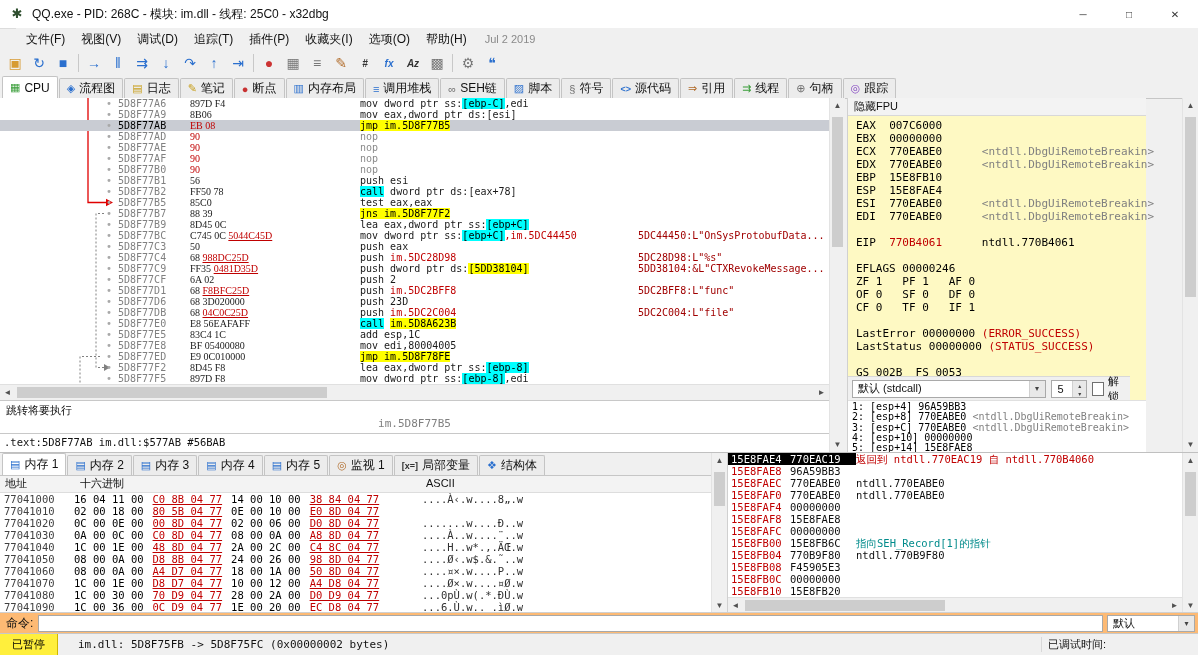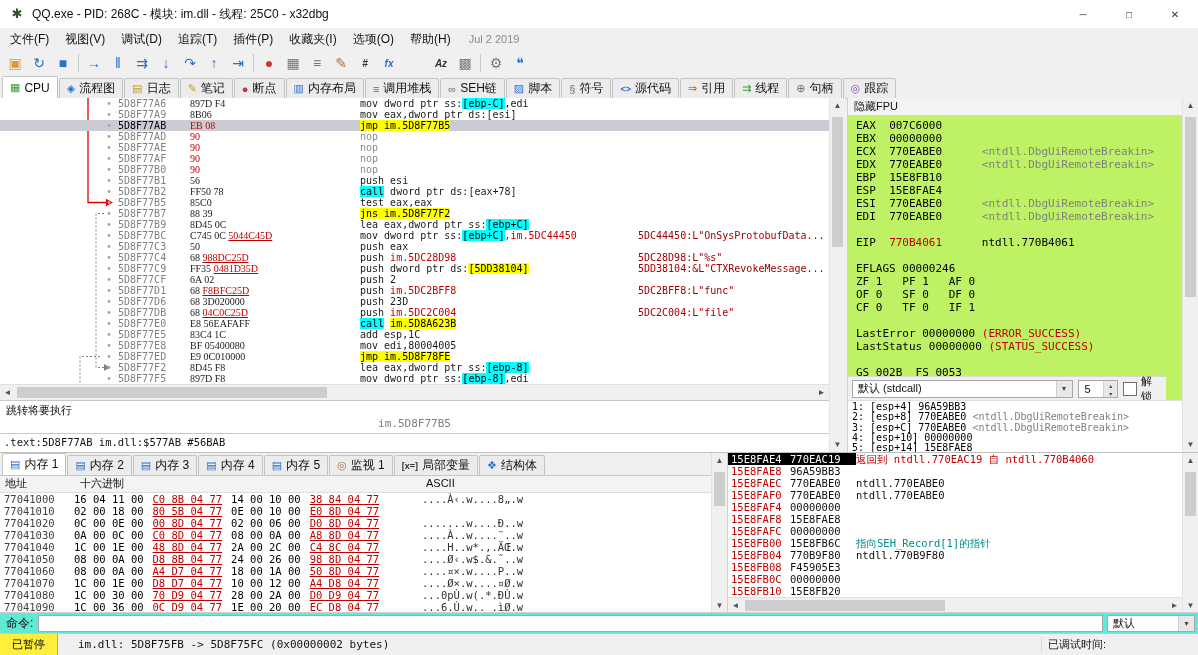--- a/index.html
+++ b/index.html
@@ -8,21 +8,21 @@
   .mono{font-family:"DejaVu Sans Mono",monospace;}
 
   
   .titlebar{position:absolute;top:0;left:0;right:0;height:28px;background:#fff;border-bottom:1px solid #dcdcdc;display:flex;align-items:center;}
   .app-icon{width:16px;height:16px;margin:0 7px 0 9px;color:#2f4f2f;font-size:13px;line-height:16px;text-align:center;}
   .title-text{font-size:12px;color:#111;}
   .win-btns{margin-left:auto;display:flex;height:28px;}
   .win-btn{width:46px;height:28px;display:flex;align-items:center;justify-content:center;font-size:10px;color:#333;}
 
   
-  .menubar{position:absolute;top:28px;left:0;right:0;height:22px;background:#f0f0f0;display:flex;align-items:center;padding-left:2px;}
+  .menubar{position:absolute;top:28px;left:16px;right:0;height:22px;background:#f0f0f0;display:flex;align-items:center;padding-left:2px;}
   .menu-items{display:flex;}
   .menu-item{padding:2px 8px;}
   .build-date{color:#8a8a8a;font-size:11px;margin-left:10px;}
 
   
   .toolbar{position:absolute;top:50px;left:0;right:0;height:26px;background:#f0f0f0;border-bottom:1px solid #dedede;display:flex;align-items:center;padding-left:3px;}
   .tb-btn{width:24px;height:22px;display:flex;align-items:center;justify-content:center;font-size:14px;}
   .tb-text{font-size:10px;font-weight:bold;font-style:italic;}
   .tb-sep{width:1px;height:18px;background:#c8c8c8;margin:0 3px;}
 
@@ -60,21 +60,21 @@
   .vs-btn{height:15px;text-align:center;font-size:8px;line-height:15px;color:#505050;}
   .vs-track{flex:1;position:relative;}
   .vs-thumb{position:absolute;left:2px;right:2px;background:#cdcdcd;}
 
   .info-pane{height:33px;border-top:1px solid #c8c8c8;padding:2px 6px;font-size:11px;line-height:14px;background:#fff;box-sizing:border-box;}
   .info-dim{color:#808080;text-align:center;}
   .addr-line{height:17px;border-top:1px solid #c8c8c8;font-size:10.5px;line-height:16px;padding-left:4px;background:#fff;box-sizing:border-box;white-space:pre;}
   #disasm-vs{position:absolute;top:98px;left:829px;width:16px;height:354px;}
 
   
-  .regpane{position:absolute;top:98px;left:847px;width:335px;height:354px;background:#bef264;border-left:1px solid #d0d0d0;box-sizing:border-box;}
+  .regpane{position:absolute;top:98px;left:847px;width:299px;height:354px;background:#fef9c3;border-left:1px solid #d0d0d0;box-sizing:border-box;}
   .reg-header{height:17px;background:#f3f3f3;border-bottom:1px solid #d8d8d8;font-size:11px;line-height:16px;padding-left:6px;}
   #reglines{padding:3px 0 0 8px;font-size:11px;line-height:13px;white-space:pre;}
   .convbar{position:absolute;top:278px;left:0;right:16px;height:24px;background:#f0f0f0;border-top:1px solid #d8d8d8;display:flex;align-items:center;padding:0 4px;gap:5px;box-sizing:border-box;}
   .combo{background:#fff;border:1px solid #a9a9a9;height:18px;display:flex;align-items:center;font-size:11px;padding-left:5px;box-sizing:border-box;}
   .convbar .combo{width:228px;justify-content:space-between;}
   .combo-btn{width:15px;align-self:stretch;display:flex;align-items:center;justify-content:center;font-size:8px;color:#444;background:#e8e8e8;border-left:1px solid #d0d0d0;}
   .spin{width:42px;background:#fff;border:1px solid #a9a9a9;height:18px;display:flex;align-items:center;justify-content:space-between;padding-left:6px;font-size:11px;box-sizing:border-box;}
   .spin-b{width:13px;align-self:stretch;background:#e8e8e8;border-left:1px solid #d0d0d0;font-size:6px;line-height:8px;text-align:center;color:#444;padding-top:1px;}
   .chk{display:flex;align-items:center;gap:4px;font-size:11px;}
   .chk .box{width:12px;height:12px;border:1px solid #707070;background:#fff;display:inline-block;}
@@ -100,21 +100,21 @@
   .srow{display:flex;height:12px;white-space:pre;}
   .saddr{width:62px;padding-left:3px;color:#c00000;flex:none;box-sizing:border-box;}
   .sval{width:66px;color:#101010;flex:none;}
   .scmt{flex:1;}
   .sc-red{color:#c00000}.sc-teal{color:#008b8b}.sc-k{color:#101010}
   .srow-sel .saddr,.srow-sel .sval{background:#000;color:#fff;}
   #stk-hs{position:absolute;left:0;right:0;top:144px;height:15px;}
   #stk-vs{position:absolute;left:1182px;top:0;width:16px;height:160px;}
 
   
-  .cmdbar{position:absolute;top:612px;left:0;width:1198px;height:21px;background:#5eead4;border-top:1px solid #d0d0d0;display:flex;align-items:center;padding:0 3px;box-sizing:border-box;}
+  .cmdbar{position:absolute;top:612px;left:0;width:1198px;height:21px;background:#fdba74;border-top:1px solid #d0d0d0;display:flex;align-items:center;padding:0 3px;box-sizing:border-box;}
   .cmd-label{margin:0 5px 0 3px;}
   .cmd-input{flex:1;height:15px;border:1px solid #a8a8a8;background:#fff;font-family:"DejaVu Sans Mono",monospace;font-size:11px;padding:0 3px;}
   .cmd-combo{width:88px;height:17px;margin-left:4px;justify-content:space-between;}
 
   
   .statusbar{position:absolute;top:633px;left:0;width:1198px;height:22px;background:#f0f0f0;border-top:1px solid #c8c8c8;display:flex;align-items:center;font-size:11px;box-sizing:border-box;}
   .badge{background:#ffef3c;height:100%;display:flex;align-items:center;padding:0 12px;border-right:1px solid #d0b800;color:#000;}
   .status-msg{margin-left:20px;color:#111;}
   .dbg-time{margin-left:auto;width:150px;border-left:1px solid #d8d8d8;padding-left:6px;color:#111;}
 </style>
@@ -159,21 +159,21 @@
       <div class="tb-btn" style="color: rgb(42, 111, 206);">↷</div>
       <div class="tb-btn" style="color: rgb(42, 111, 206);">↑</div>
       <div class="tb-btn" style="color: rgb(42, 111, 206);">⇥</div>
       <div class="tb-sep"></div>
       <div class="tb-btn" style="color: rgb(204, 51, 51);">●</div>
       <div class="tb-btn" style="color: rgb(119, 119, 119);">▦</div>
       <div class="tb-btn" style="color: rgb(119, 119, 119);">≡</div>
       <div class="tb-btn" style="color: rgb(176, 106, 40);">✎</div>
       <div class="tb-btn tb-text" style="color: rgb(51, 51, 51);">#</div>
       <div class="tb-btn tb-text" style="color: rgb(42, 111, 206);">fx</div>
-      <div class="tb-btn tb-text" style="color: rgb(51, 51, 51); margin-left: 28px;">Az</div>
+      <div class="tb-btn tb-text" style="color: rgb(51, 51, 51);">Az</div>
       <div class="tb-btn" style="color: rgb(119, 119, 119);">▩</div>
       <div class="tb-sep"></div>
       <div class="tb-btn" style="color: rgb(119, 119, 119);">⚙</div>
       <div class="tb-btn" style="color: rgb(42, 111, 206);">❝</div>
     </div>
 
   <div class="tabbar" id="tabbar">
       <div class="tab tab-sel">
         <span class="tab-ic" style="color: rgb(58, 158, 58);">▦</span>
         <span class="tab-lb">CPU</span>

